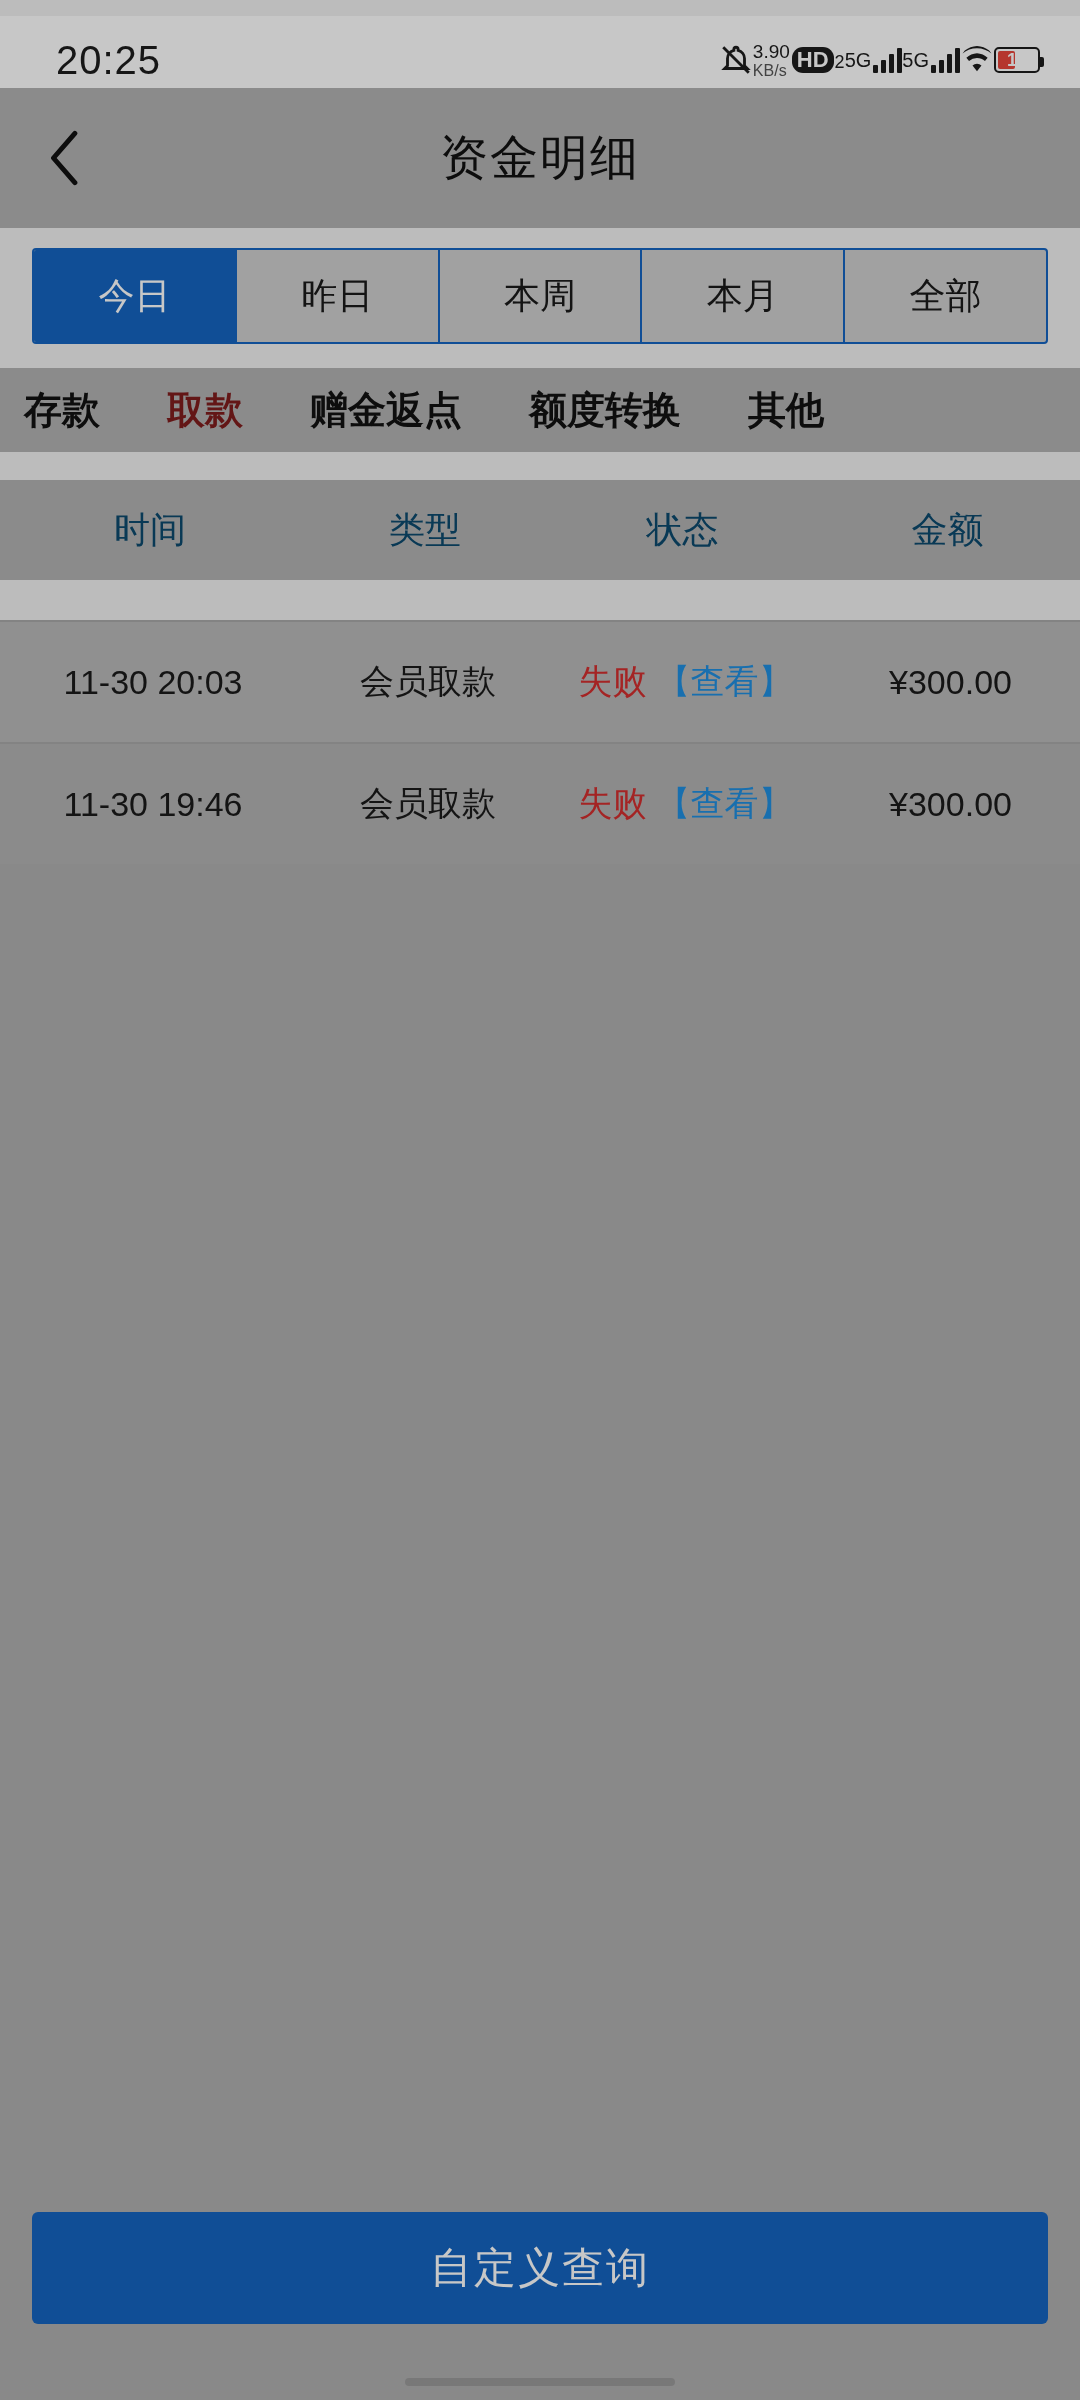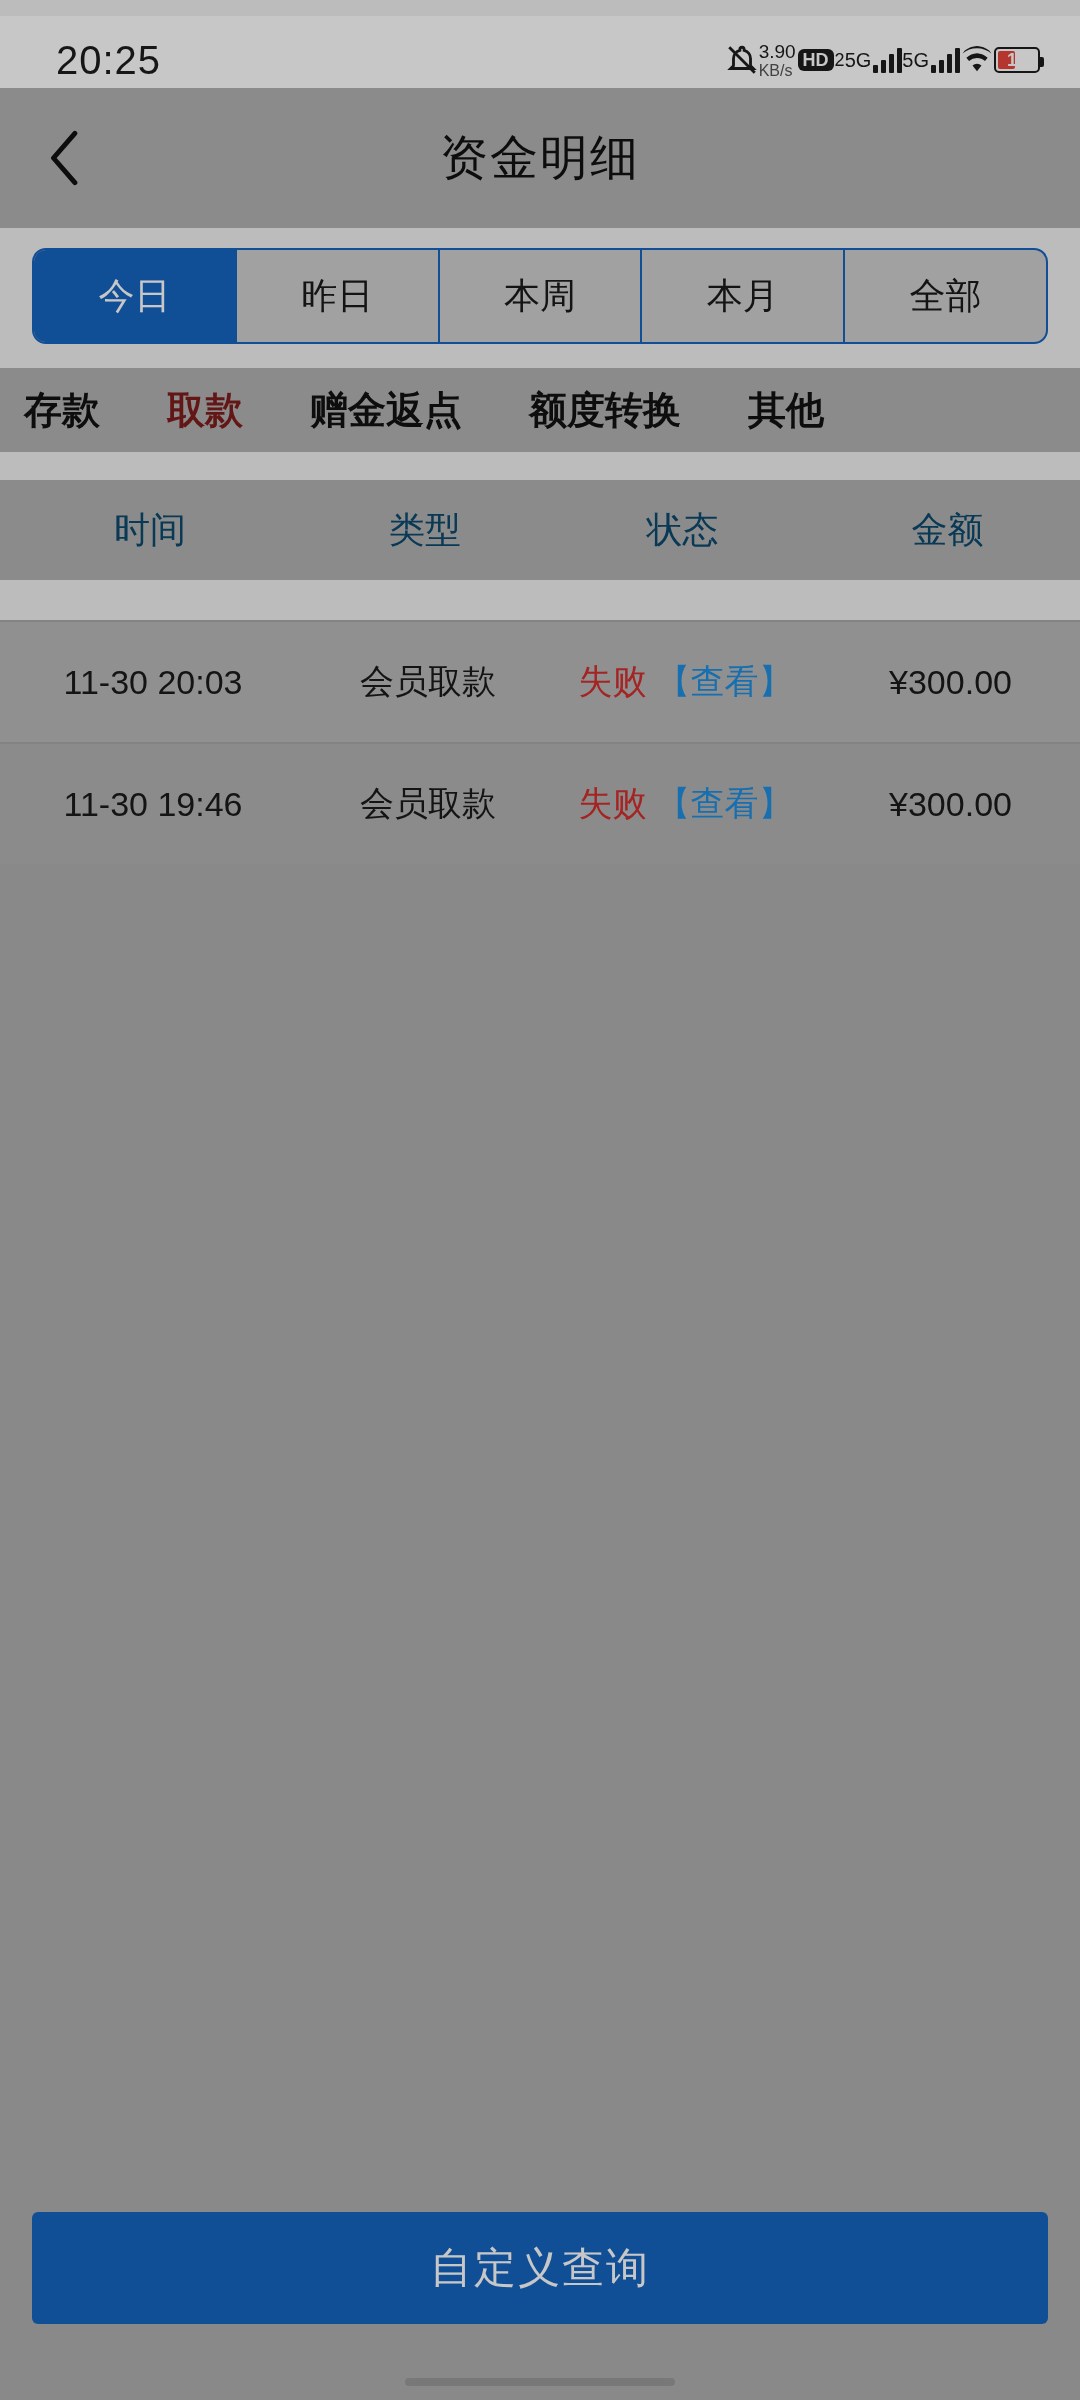--- a/index.html
+++ b/index.html
@@ -47,23 +47,23 @@
     line-height: 1;
     font-size: 18px;
     color: #1d1d1d;
     margin-right: 2px;
   }
   .netspeed .v { font-size: 19px; }
   .netspeed .u { font-size: 16px; color: #555; margin-top: 2px; }
   .hd-badge {
     background: #1d1d1d;
     color: #fff;
-    font-size: 18px;
+    font-size: 22px;
     font-weight: bold;
-    border-radius: 6px;
+    border-radius: 11px;
     padding: 2px 5px;
     line-height: 1;
   }
   .sub { font-size: 18px; color: #1d1d1d; align-self: flex-end; margin-left: 1px; }
   .signal-label { font-size: 20px; line-height: 1; margin-right: 2px; align-self: center; }
   .bars { display: flex; align-items: flex-end; gap: 3px; height: 26px; }
   .bars i { width: 5px; background: #1d1d1d; border-radius: 1px; display: block; }
   .bars i:nth-child(1) { height: 8px; }
   .bars i:nth-child(2) { height: 13px; }
   .bars i:nth-child(3) { height: 19px; }
@@ -131,21 +131,21 @@
   }
 
   
   .range-tabs {
     position: absolute;
     top: 248px; left: 32px;
     width: 1016px;
     height: 96px;
     display: flex;
     border: 2px solid #1565c0;
-    border-radius: 14px;
+    border-radius: 4px;
     overflow: hidden;
     background: #cfcfcf;
   }
   .range-tab {
     flex: 1;
     display: flex;
     align-items: center;
     justify-content: center;
     font-size: 36px;
     color: #1a1a1a;

